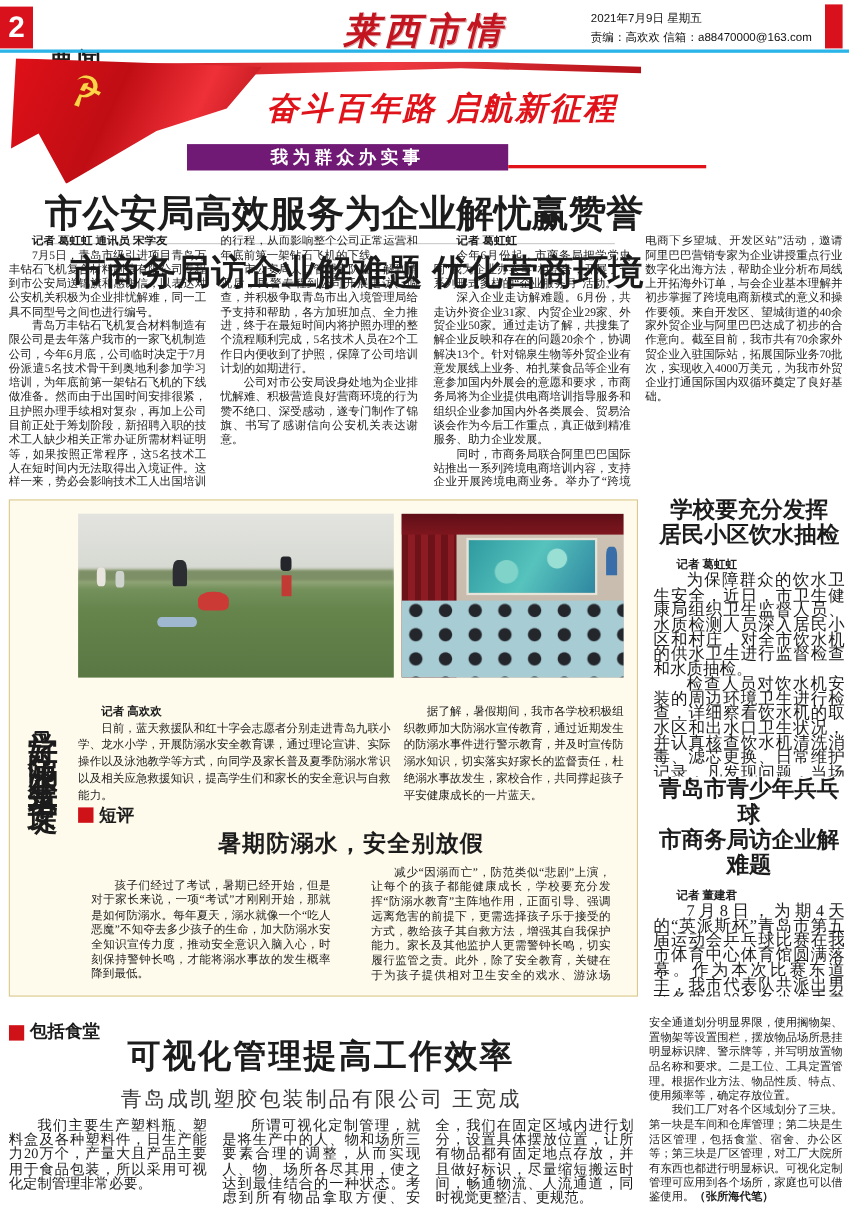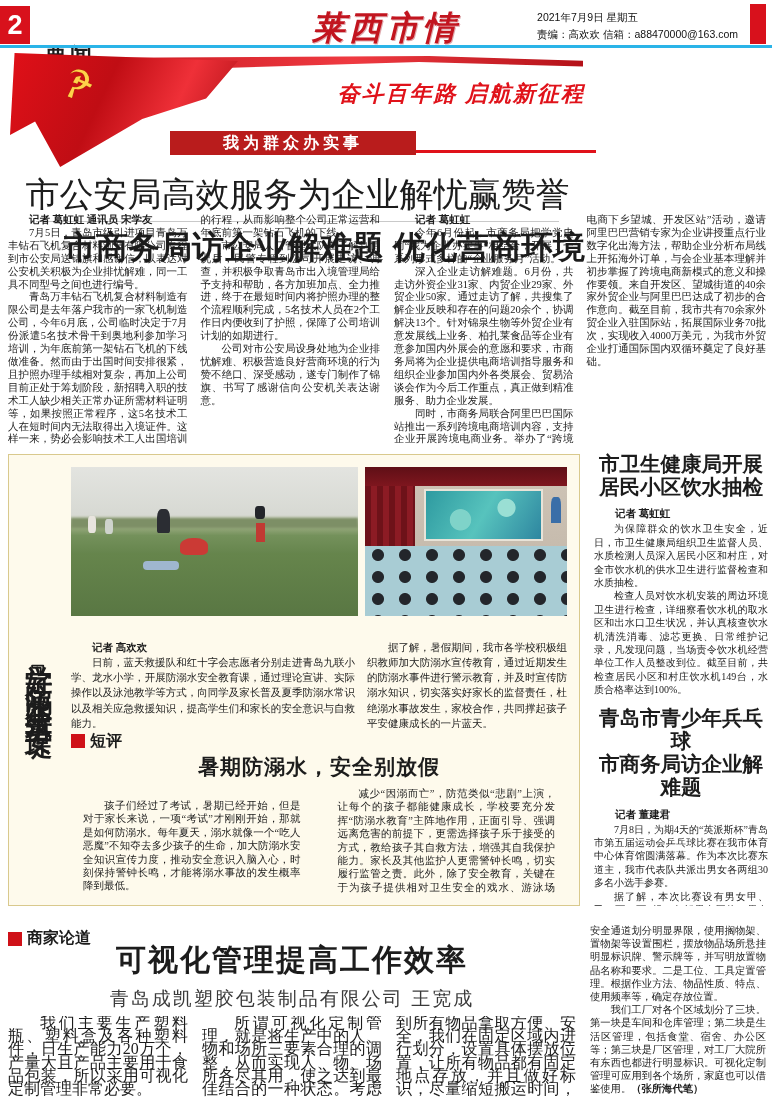--- a/index.html
+++ b/index.html
@@ -30,28 +30,28 @@
   .banner { position:relative; height:112px; }
   .banner-ribbon { position:absolute; left:60px; right:2px; top:1px; height:17px;
     background:linear-gradient(100deg,#c3151c,#ef3a41 55%,#b31118);
     clip-path:polygon(0 12%,70% 0,100% 28%,100% 62%,68% 36%,0 98%); }
   .flag { position:absolute; left:0; top:-2px; width:228px; height:114px; z-index:2; }
   .flag-cloth { position:absolute; inset:0;
     background:linear-gradient(115deg,#e01018 0%,#c00d14 40%,#ef3038 68%,#a50b11 100%);
     clip-path:polygon(2% 0,100% 7%,86% 40%,58% 58%,34% 86%,22% 100%,11% 60%,0 72%); }
   .flag-emblem { position:absolute; left:52px; top:10px; color:#ffd24a; font-size:36px;
     transform:rotate(-14deg); font-family:"DejaVu Sans",sans-serif; text-shadow:0 0 1px #8d5b00; }
-  .slogan { position:absolute; left:232px; right:0; top:24px; text-align:right; color:#e0121a;
-    font-size:22px; font-weight:900; font-style:italic; letter-spacing:2px; white-space:nowrap; }
-  .ribbon-bar { position:absolute; left:160px; top:76px; width:246px; height:24px; background:#b91c1c;
+  .slogan { position:absolute; left:232px; right:0; top:24px; text-align:left; color:#e0121a;
+    font-size:29px; font-weight:900; font-style:italic; letter-spacing:2px; white-space:nowrap; }
+  .ribbon-bar { position:absolute; left:160px; top:76px; width:292px; height:24px; background:#701a75;
     color:#fff; font-family:"Liberation Sans",sans-serif; font-weight:bold; font-size:16px;
     letter-spacing:4px; display:flex; align-items:center; justify-content:center; }
   .ribbon-bar::after { content:""; position:absolute; left:100%; bottom:2px; width:180px; height:3px; background:#e0121a; }
-  .headline-1 { margin:8px 0 0; text-align:center; font-family:"Liberation Sans",sans-serif;
-    font-weight:400; font-size:34px; line-height:1.15; letter-spacing:0; }
+  .headline-1 { margin:8px 0 0; text-align:right; font-family:"Liberation Sans",sans-serif;
+    font-weight:700; font-size:34px; line-height:1.15; letter-spacing:0; }
   .hl-divider { height:1px; background:#c9c9c9; margin:7px 26px; }
   .headline-2 { margin:0; text-align:right; font-family:"Liberation Sans",sans-serif;
     font-weight:900; font-size:32px; line-height:1.15; }
 
   
   .articles-row { position:absolute; left:8px; top:214px; width:758px; height:237px; display:flex; gap:14px; }
   .article-cols { flex:1; column-count:2; column-gap:13px; column-fill:auto; height:237px;
     overflow:hidden; font-size:10.5px; line-height:12.9px; text-align:justify; }
   .article-cols p { margin:0; text-indent:2em; }
   .byline { font-weight:bold; text-indent:2em; margin:0; }
@@ -102,35 +102,35 @@
     font-size:10.5px; line-height:13.4px; text-align:justify; }
   .comment-cols p { margin:12px; text-indent:2em; }
 
   
   .sidebar { position:absolute; left:594px; top:452px; width:174px; height:454px; overflow:hidden; }
   .sb-article-a { height:254px; overflow:hidden; }
   .sb-article-b { height:200px; overflow:hidden; }
   .sb-title { text-align:center; font-family:"Liberation Sans",sans-serif; font-weight:900;
     font-size:20.5px; line-height:1.13; margin:0 0 9px; }
   .sb-byline { font-weight:bold; text-indent:2em; font-size:10.5px; line-height:14px; margin:0 0 1px; }
-  .sb-body { font-size:10px; line-height:13.4px; text-align:justify; }
+  .sb-body { font-size:15px; line-height:13.4px; text-align:justify; }
   .sb-body p { margin:0; text-indent:2em; }
 
   
   .business { position:absolute; left:8px; top:912px; width:758px; height:194px; display:flex; gap:14px; overflow:hidden; }
   .biz-left { width:568px; display:flex; flex-direction:column; }
   .biz-head { position:relative; height:102px; }
   .biz-label { position:absolute; left:0; top:16px; display:flex; gap:5px; align-items:center;
     font-family:"Liberation Sans",sans-serif; font-weight:900; font-size:16px; }
   .biz-title { text-align:center; font-family:"Liberation Sans",sans-serif; font-weight:700;
     font-size:30px; margin:28px 0 0; letter-spacing:2px; }
   .biz-sub { text-align:center; font-family:"Liberation Sans",sans-serif; font-size:19px;
     color:#3a3a3a; margin-top:5px; letter-spacing:2px; }
   .biz-cols { column-count:3; column-gap:14px; column-fill:auto; height:90px; overflow:hidden;
-    font-size:16px; line-height:13.2px; text-align:justify; margin-top:2px; }
+    font-size:13px; line-height:13.2px; text-align:justify; margin-top:2px; }
   .biz-cols p { margin:0; text-indent:2em; }
   .biz-right { flex:1; padding-top:12px; font-size:10.3px; line-height:13.2px; text-align:justify; overflow:hidden; }
   .biz-right p { margin:0; text-indent:2em; }
   .biz-right p.cont { text-indent:0; }
   .credit { font-weight:bold; }
 </style>
 </head>
 <body>
 
 <div class="page">
@@ -219,21 +219,21 @@
           <p>孩子们经过了考试，暑期已经开始，但是对于家长来说，一项“考试”才刚刚开始，那就是如何防溺水。每年夏天，溺水就像一个“吃人恶魔”不知夺去多少孩子的生命，加大防溺水安全知识宣传力度，推动安全意识入脑入心，时刻保持警钟长鸣，才能将溺水事故的发生概率降到最低。</p>
           <p>减少“因溺而亡”，防范类似“悲剧”上演，让每个的孩子都能健康成长，学校要充分发挥“防溺水教育”主阵地作用，正面引导、强调远离危害的前提下，更需选择孩子乐于接受的方式，教给孩子其自救方法，增强其自我保护能力。家长及其他监护人更需警钟长鸣，切实履行监管之责。此外，除了安全教育，关键在于为孩子提供相对卫生安全的戏水、游泳场所。相关部门应在坚持安全第一的前提下，修建供孩子游乐、戏水之所，免费或低价格供其使用，从根本上消除孩子“私下江河塘堰”之安全隐患。</p>
         </div>
       </div>
     </div>
   </div>
 
   <div class="sidebar">
     <div class="sb-article-a">
       <h3 class="sb-title">
-        <span>市卫生健康局开展</span><br>
+        <span>学校要充分发挥</span><br>
         <span>居民小区饮水抽检</span>
       </h3>
       <p class="sb-byline">记者 葛虹虹</p>
       <div class="sb-body">
         <p>为保障群众的饮水卫生安全，近日，市卫生健康局组织卫生监督人员、水质检测人员深入居民小区和村庄，对全市饮水机的供水卫生进行监督检查和水质抽检。</p>
         <p>检查人员对饮水机安装的周边环境卫生进行检查，详细察看饮水机的取水区和出水口卫生状况，并认真核查饮水机清洗消毒、滤芯更换、日常维护记录，凡发现问题，当场责令饮水机经营单位工作人员整改到位。截至目前，共检查居民小区和村庄饮水机149台，水质合格率达到100%。</p>
       </div>
     </div>
     <div class="sb-article-b">
       <h3 class="sb-title">
@@ -246,21 +246,21 @@
         <p>据了解，本次比赛设有男女甲、乙、丙、丁4组，包括男女团体、男女双打、男女单打共计20小项比赛，共10个区市代表队参加，参赛选手360多人。</p>
       </div>
     </div>
   </div>
 
   <div class="business">
     <div class="biz-left">
       <div class="biz-head">
         <div class="biz-label">
           <span class="red-sq"></span>
-          <span>商家论道</span>
+          <span>包括食堂</span>
         </div>
         <div class="biz-title">可视化管理提高工作效率</div>
         <div class="biz-sub">青岛成凯塑胶包装制品有限公司 王宽成</div>
       </div>
       <div class="biz-cols">
         <p>我们主要生产塑料瓶、塑料盒及各种塑料件，日生产能力20万个，产量大且产品主要用于食品包装，所以采用可视化定制管理非常必要。</p>
         <p>所谓可视化定制管理，就是将生产中的人、物和场所三要素合理的调整，从而实现人、物、场所各尽其用，使之达到最佳结合的一种状态。考虑到所有物品拿取方便、安全，我们在固定区域内进行划分，设置具体摆放位置，让所有物品都有固定地点存放，并且做好标识，尽量缩短搬运时间，畅通物流、人流通道，同时视觉更整洁、更规范。</p>
         <p>可视化定制管理的好处，一是在找东西时，避免乱跑乱翻，节约更多时间。我们把所有工具进行分类，全部挂到工具挂板上。工具挂板又划分很多区域，每一区域都标上序号，不同工具之间、同一工具不同型号之间也进行编号，大大提高了效率；二是保持车间清洁，让人心情愉悦；三是防止混淆和出错，需要用物品、工具或半成品时，不会出现误拿的情况。</p>
 
       </div>

